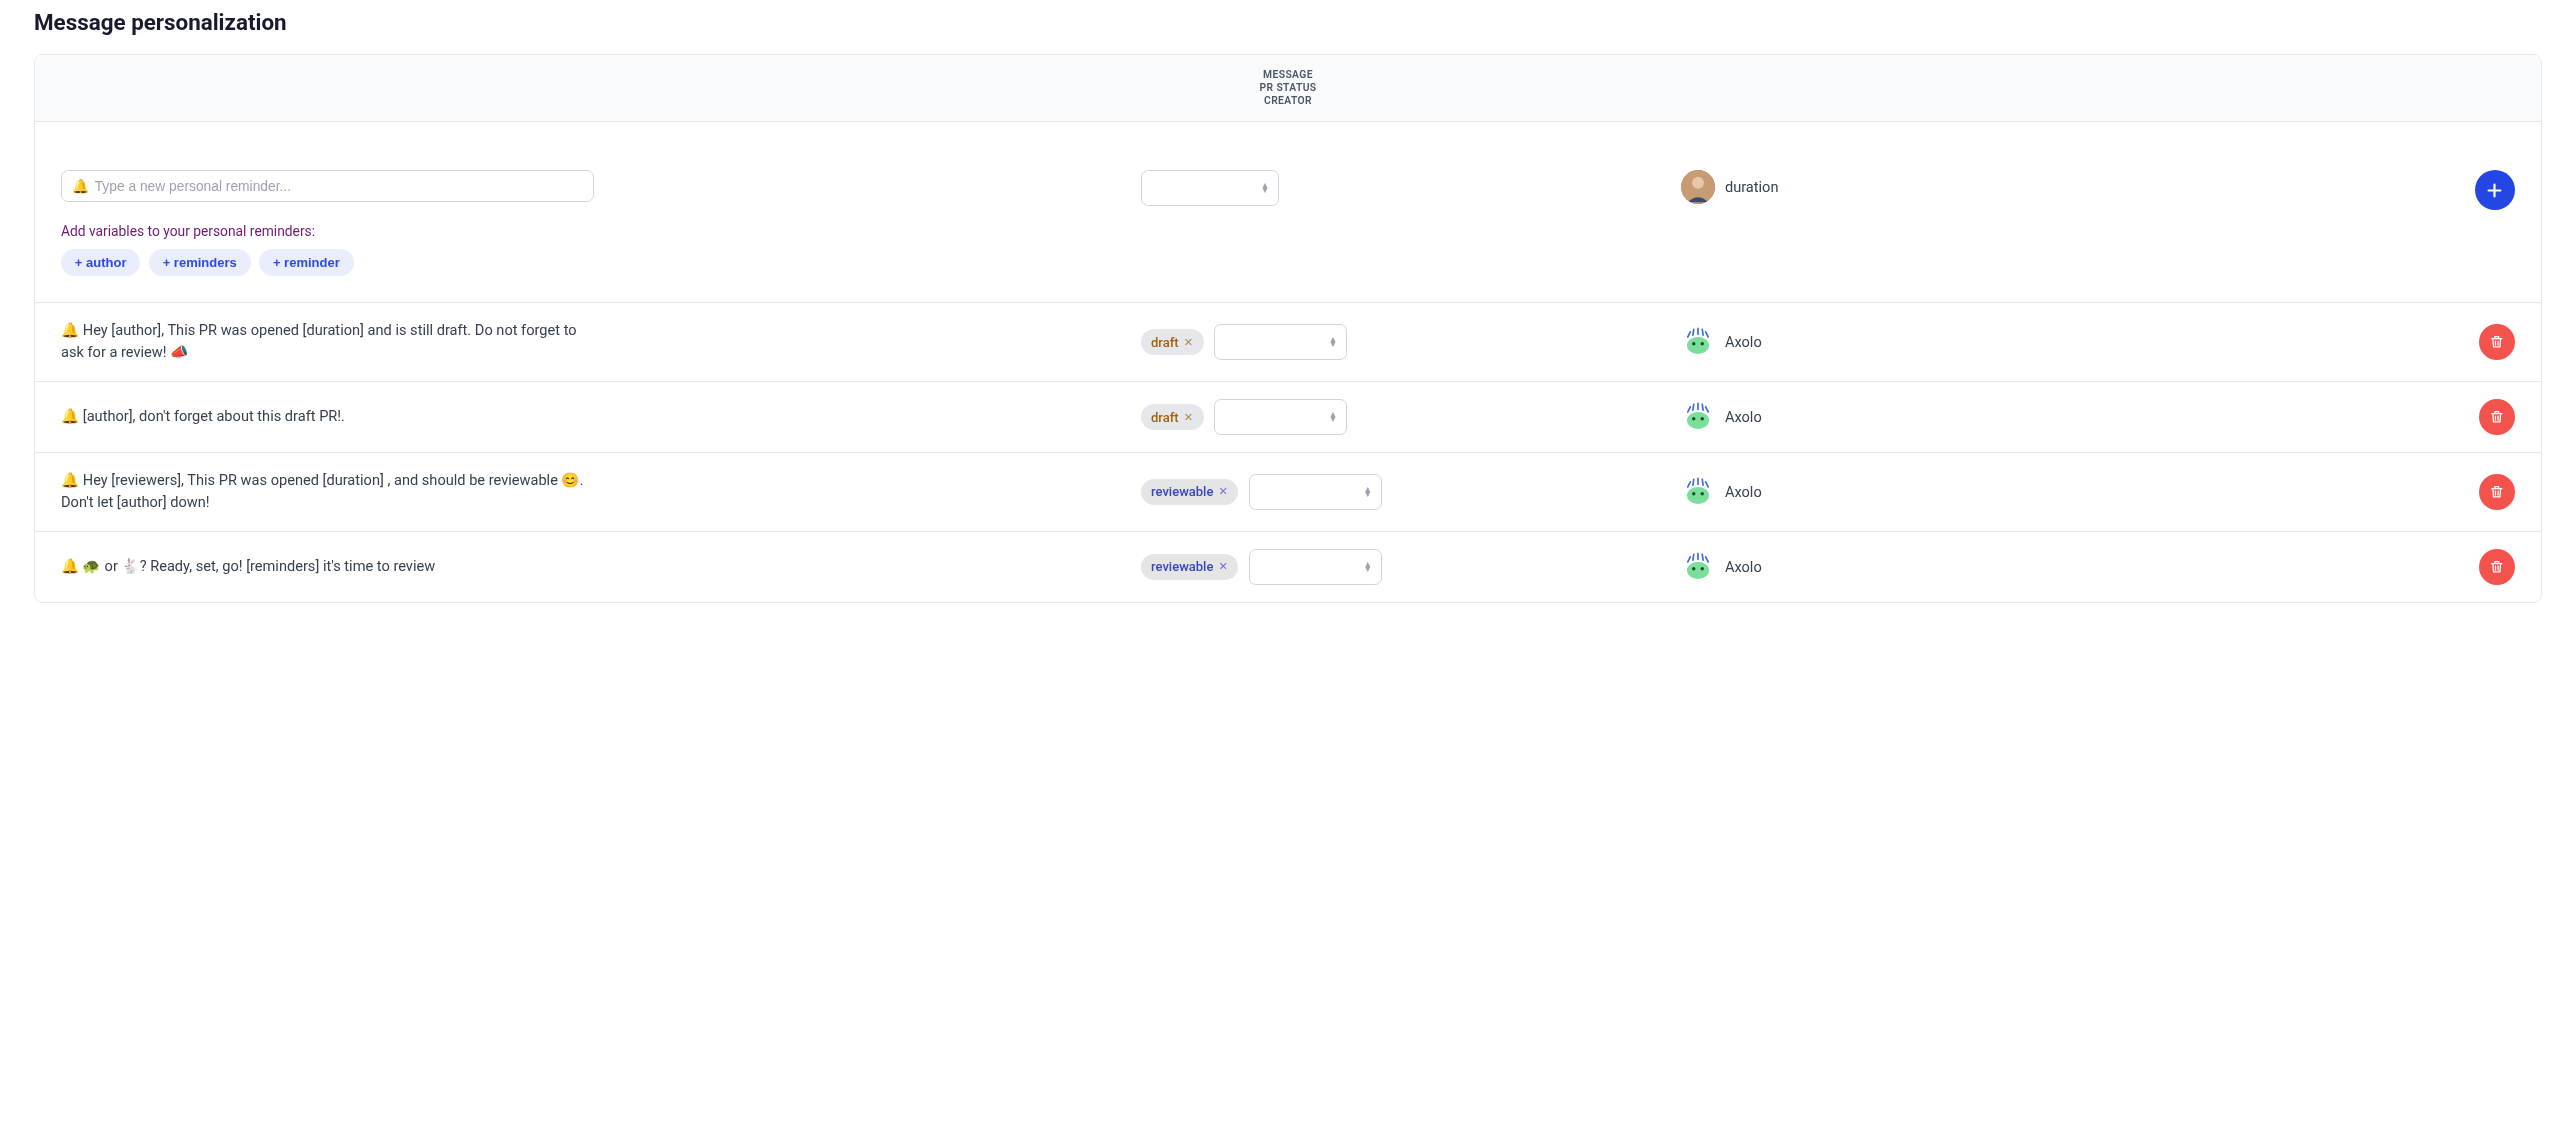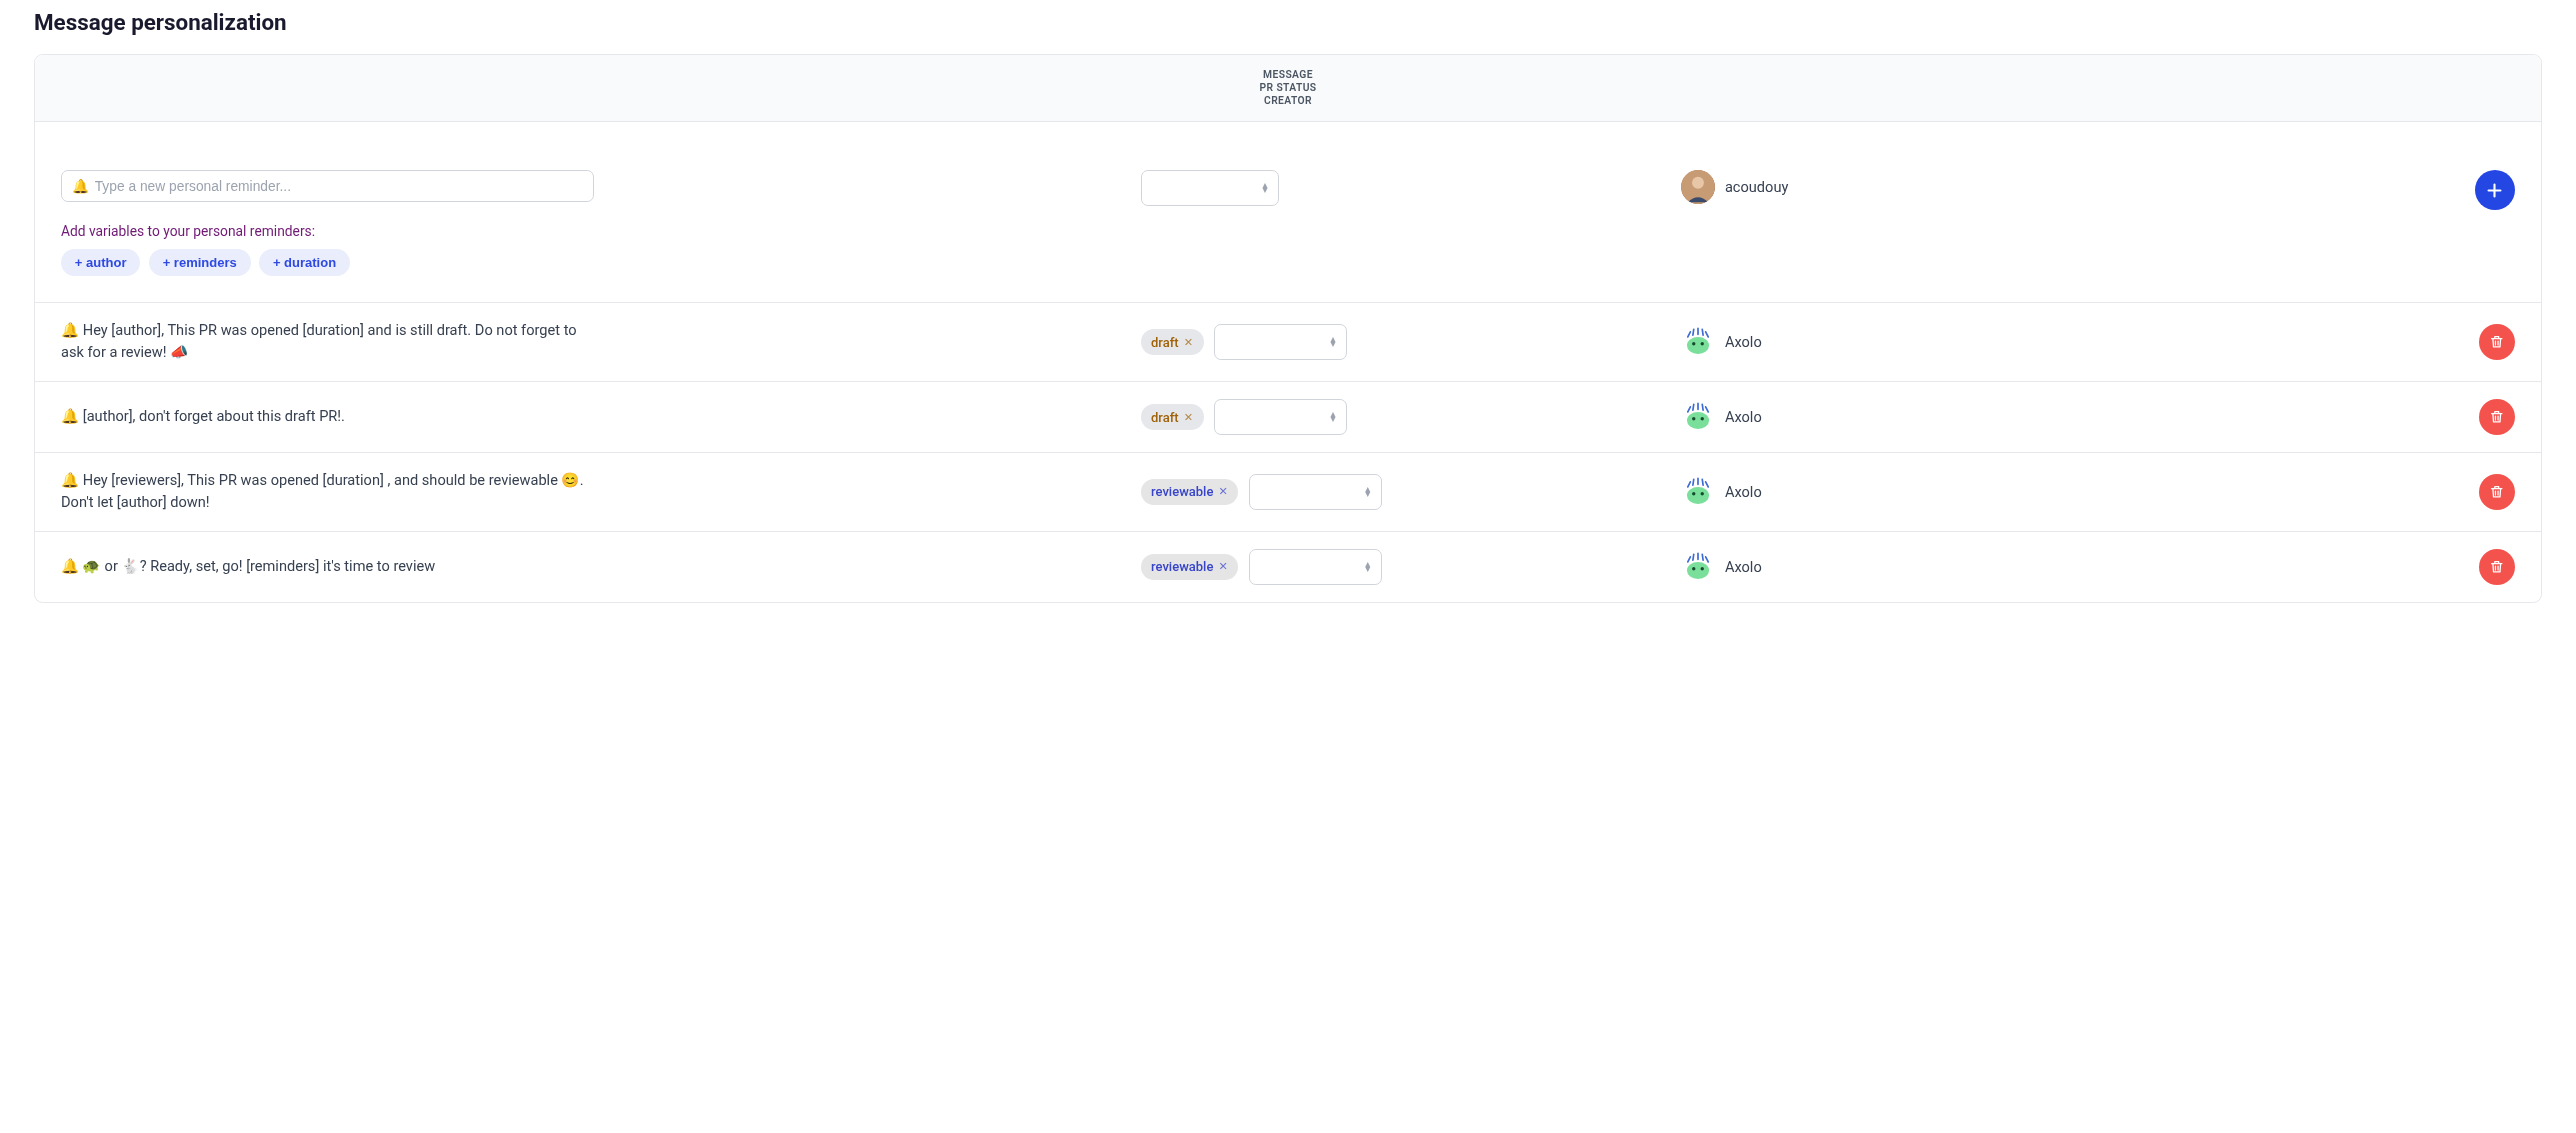--- a/index.html
+++ b/index.html
@@ -210,40 +210,40 @@
   <div class="row compose-row">
     <div class="col-message">
       <div class="reminder-input">
         <span class="bell">🔔</span>
         <input type="text" placeholder="Type a new personal reminder..." style="">
       </div>
       <div class="helper-text">Add variables to your personal reminders:</div>
       <div class="var-buttons">
         <button class="var-pill">+ author</button>
         <button class="var-pill">+ reminders</button>
-        <button class="var-pill">+ duration</button>
+        <button class="var-pill">+ reminder</button>
       </div>
     </div>
     <div class="col-status">
       <div class="select-empty">
         <span class="sort-arrows">
           <span>▲</span>
             <span>▼</span>
         </span>
       </div>
     </div>
     <div class="col-creator creator-cell">
       <span class="avatar avatar-human">
         <svg width="34" height="34" viewBox="0 0 40 40">
           <circle cx="20" cy="20" r="20" fill="#c79b73"></circle>
           <circle cx="20" cy="15" r="7" fill="#e8c7a8"></circle>
           <path d="M8 38 Q20 26 32 38" fill="#3a4a6b"></path>
         </svg>
       </span>
-      <span class="creator-name">acoudouy</span>
+      <span class="creator-name">duration</span>
     </div>
     <div class="col-actions">
       <button class="add-btn">
         <svg width="17" height="17" viewBox="0 0 20 20">
           <path d="M10 3v14M3 10h14" stroke="#ffffff" stroke-width="2.5" stroke-linecap="round"></path>
         </svg>
       </button>
     </div>
   </div>
 

